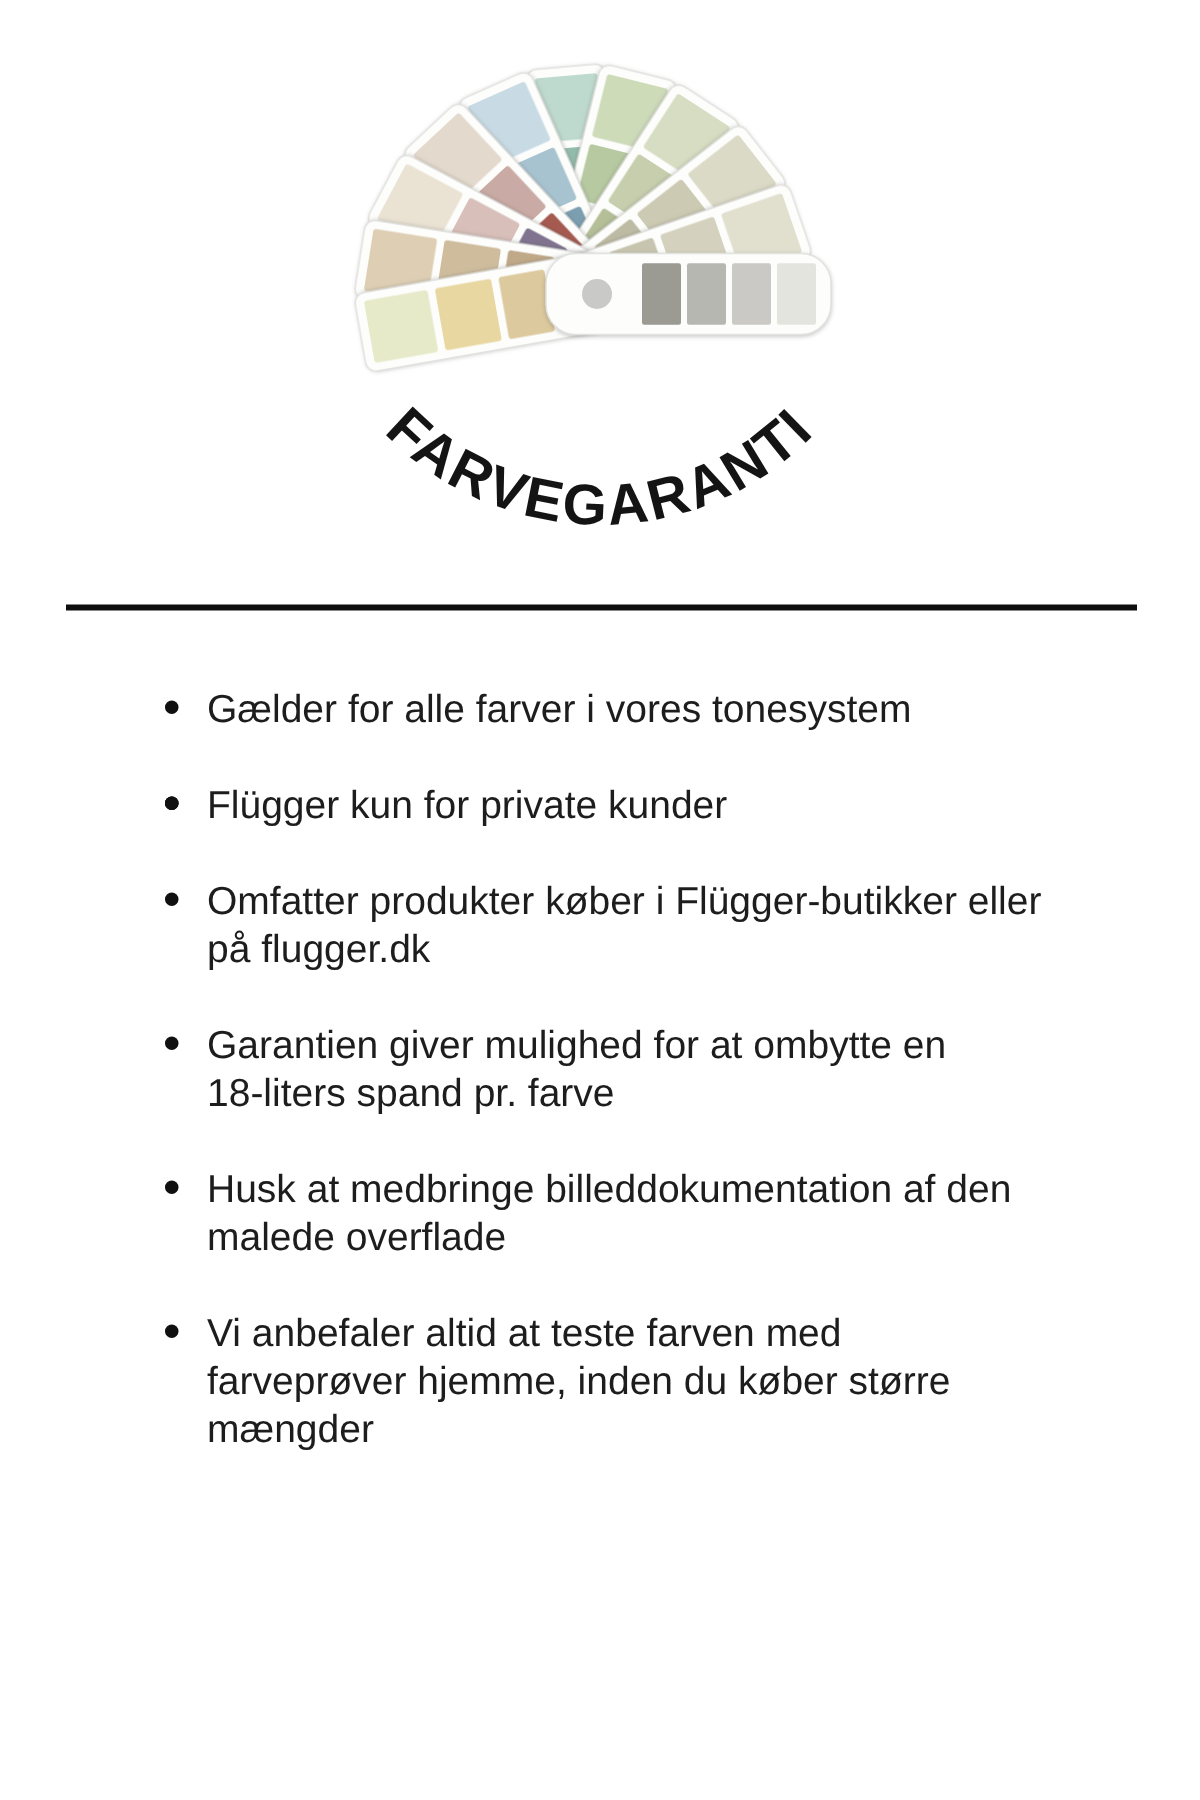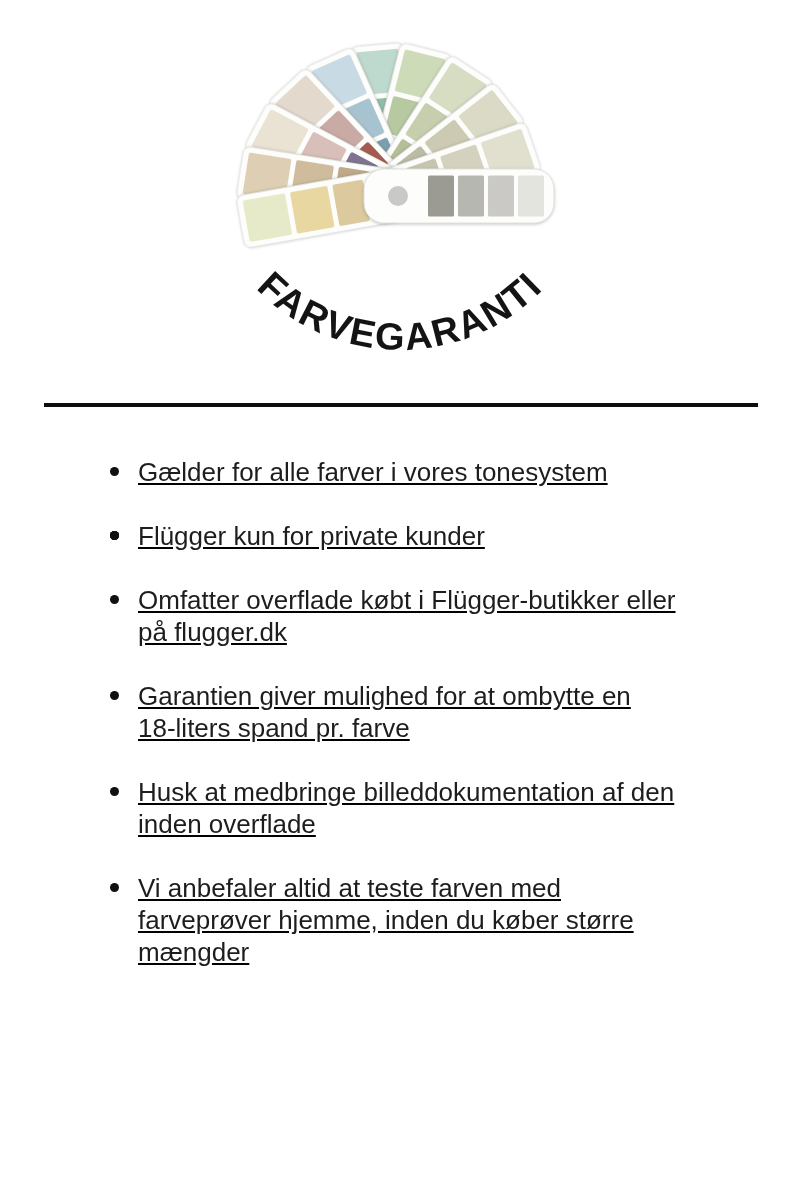--- a/index.html
+++ b/index.html
@@ -24,21 +24,20 @@
   .divider {
     height:4px;
     background:#0e0e0e;
     margin:0 42px 0 44px;
   }
   .bullets {
     list-style:none;
     margin:49px 0 0 109px;
     padding:0;
     width:625px;
-    text-decoration:underline;
   }
   .bullets li {
     position:relative;
     padding-left:29px;
     margin-bottom:32px;
     font-size:26px;
     line-height:32px;
     color:#1d1d1d;
     white-space:pre-line;
   }
@@ -146,22 +145,22 @@
   </svg>
 </div>
 
 <div class="divider"></div>
 
 <ul class="bullets" id="bullet-list">
     <li><span class="dot"></span><span>Gælder for alle farver i vores tonesystem</span></li>
     <li><span class="dot"></span></li>
     <li><span class="dot"></span></li>
     <li><span class="dot"></span><span>Flügger kun for private kunder</span></li>
-    <li><span class="dot"></span><span>Omfatter overflade købt i Flügger-butikker eller
+    <li><span class="dot"></span><span>Omfatter produkter køber i Flügger-butikker eller
 på flugger.dk</span></li>
     <li><span class="dot"></span><span>Garantien giver mulighed for at ombytte en
 18-liters spand pr. farve</span></li>
     <li><span class="dot"></span><span>Husk at medbringe billeddokumentation af den
-inden overflade</span></li>
+malede overflade</span></li>
     <li><span class="dot"></span><span>Vi anbefaler altid at teste farven med
 farveprøver hjemme, inden du køber større
 mængder</span></li>
   </ul>
 
 </body></html>

